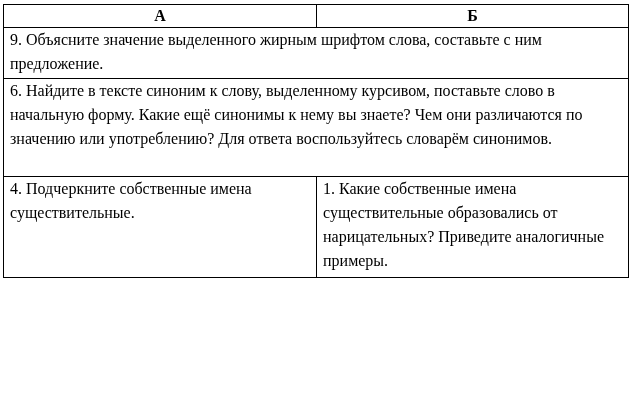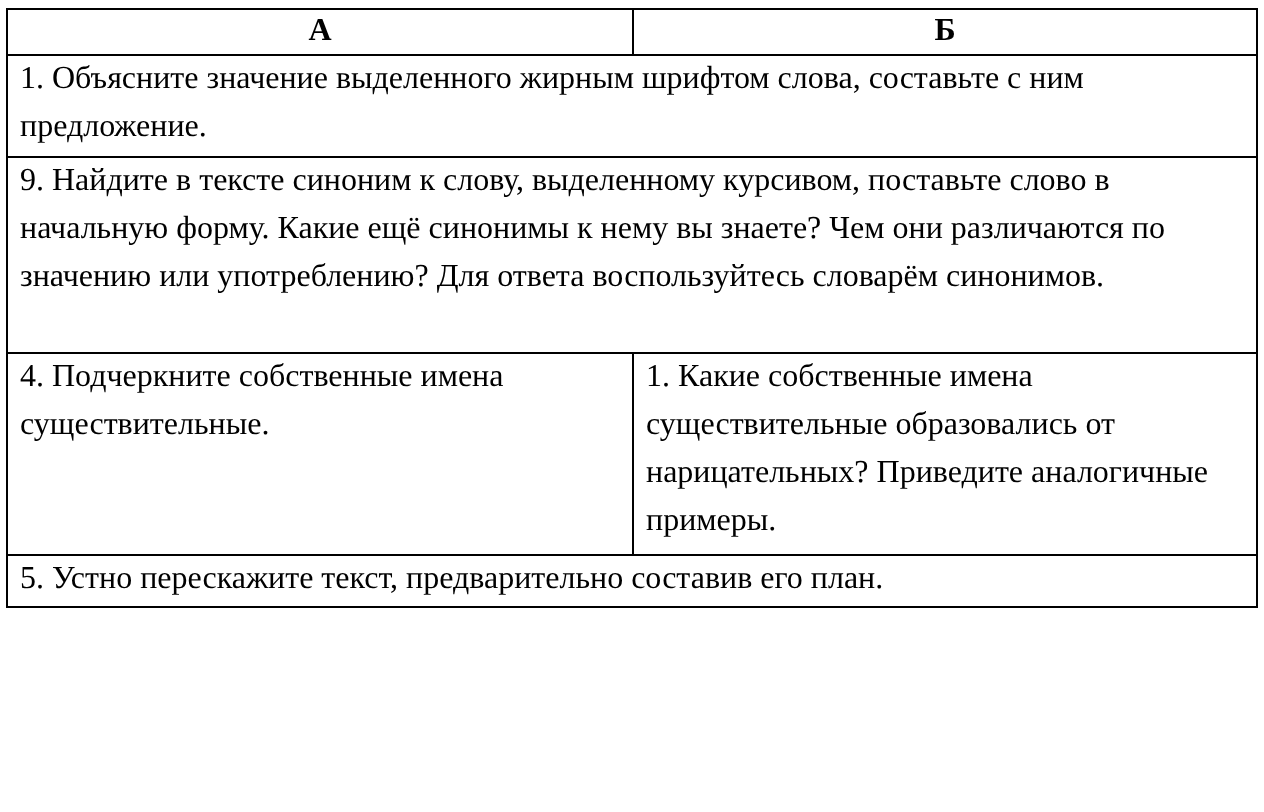--- a/index.html
+++ b/index.html
@@ -47,35 +47,30 @@
     </colgroup>
   <thead>
     <tr>
       <th>А</th>
       <th>Б</th>
     </tr>
   </thead>
   <tbody>
     <tr class="r1">
       <td colspan="2">
-        <span class="cell-text">1. Объясните значение выделенного жирным шрифтом слова, составьте с ним предложение.</span>
+        <span class="cell-text">9. Объясните значение выделенного жирным шрифтом слова, составьте с ним предложение.</span>
       </td>
     </tr>
     <tr class="r2">
       <td colspan="2">
-        <span class="cell-text">9. Найдите в тексте синоним к слову, выделенному курсивом, поставьте слово в начальную форму. Какие ещё синонимы к нему вы знаете? Чем они различаются по значению или употреблению? Для ответа воспользуйтесь словарём синонимов.</span>
+        <span class="cell-text">6. Найдите в тексте синоним к слову, выделенному курсивом, поставьте слово в начальную форму. Какие ещё синонимы к нему вы знаете? Чем они различаются по значению или употреблению? Для ответа воспользуйтесь словарём синонимов.</span>
       </td>
     </tr>
     <tr class="r4">
       <td>
         <span class="cell-text">4. Подчеркните собственные имена существительные.</span>
       </td>
       <td>
         <span class="cell-text">1. Какие собственные имена существительные образовались от нарицательных? Приведите аналогичные примеры.</span>
       </td>
     </tr>
-    <tr class="r5">
-      <td colspan="2">
-        <span class="cell-text">5. Устно перескажите текст, предварительно составив его план.</span>
-      </td>
-    </tr>
   </tbody>
 </table>
 
 </body></html>

